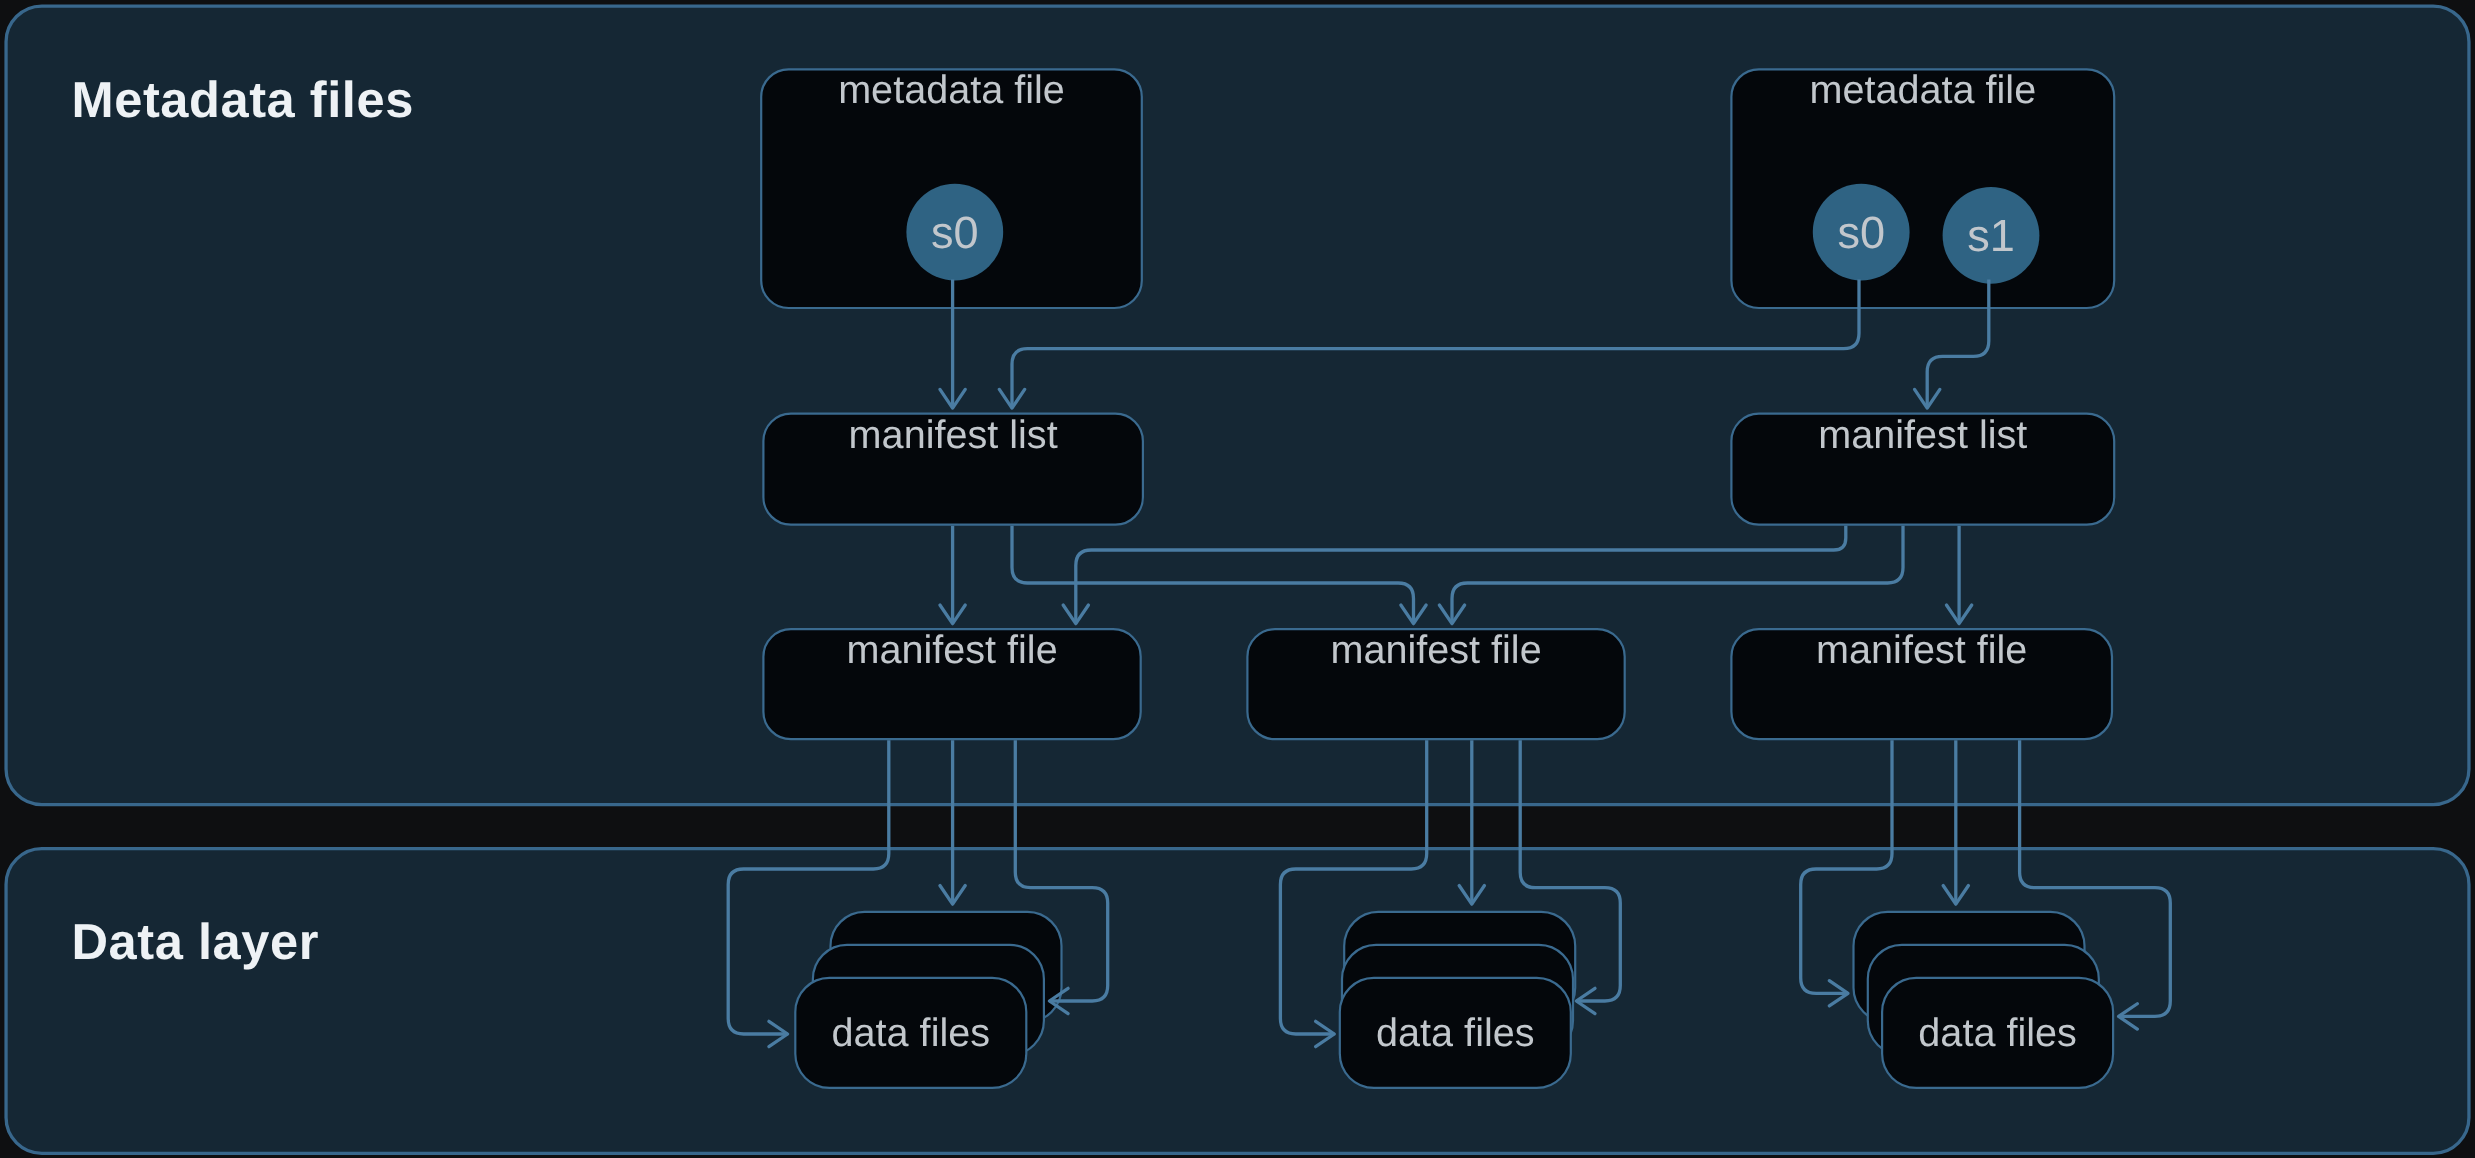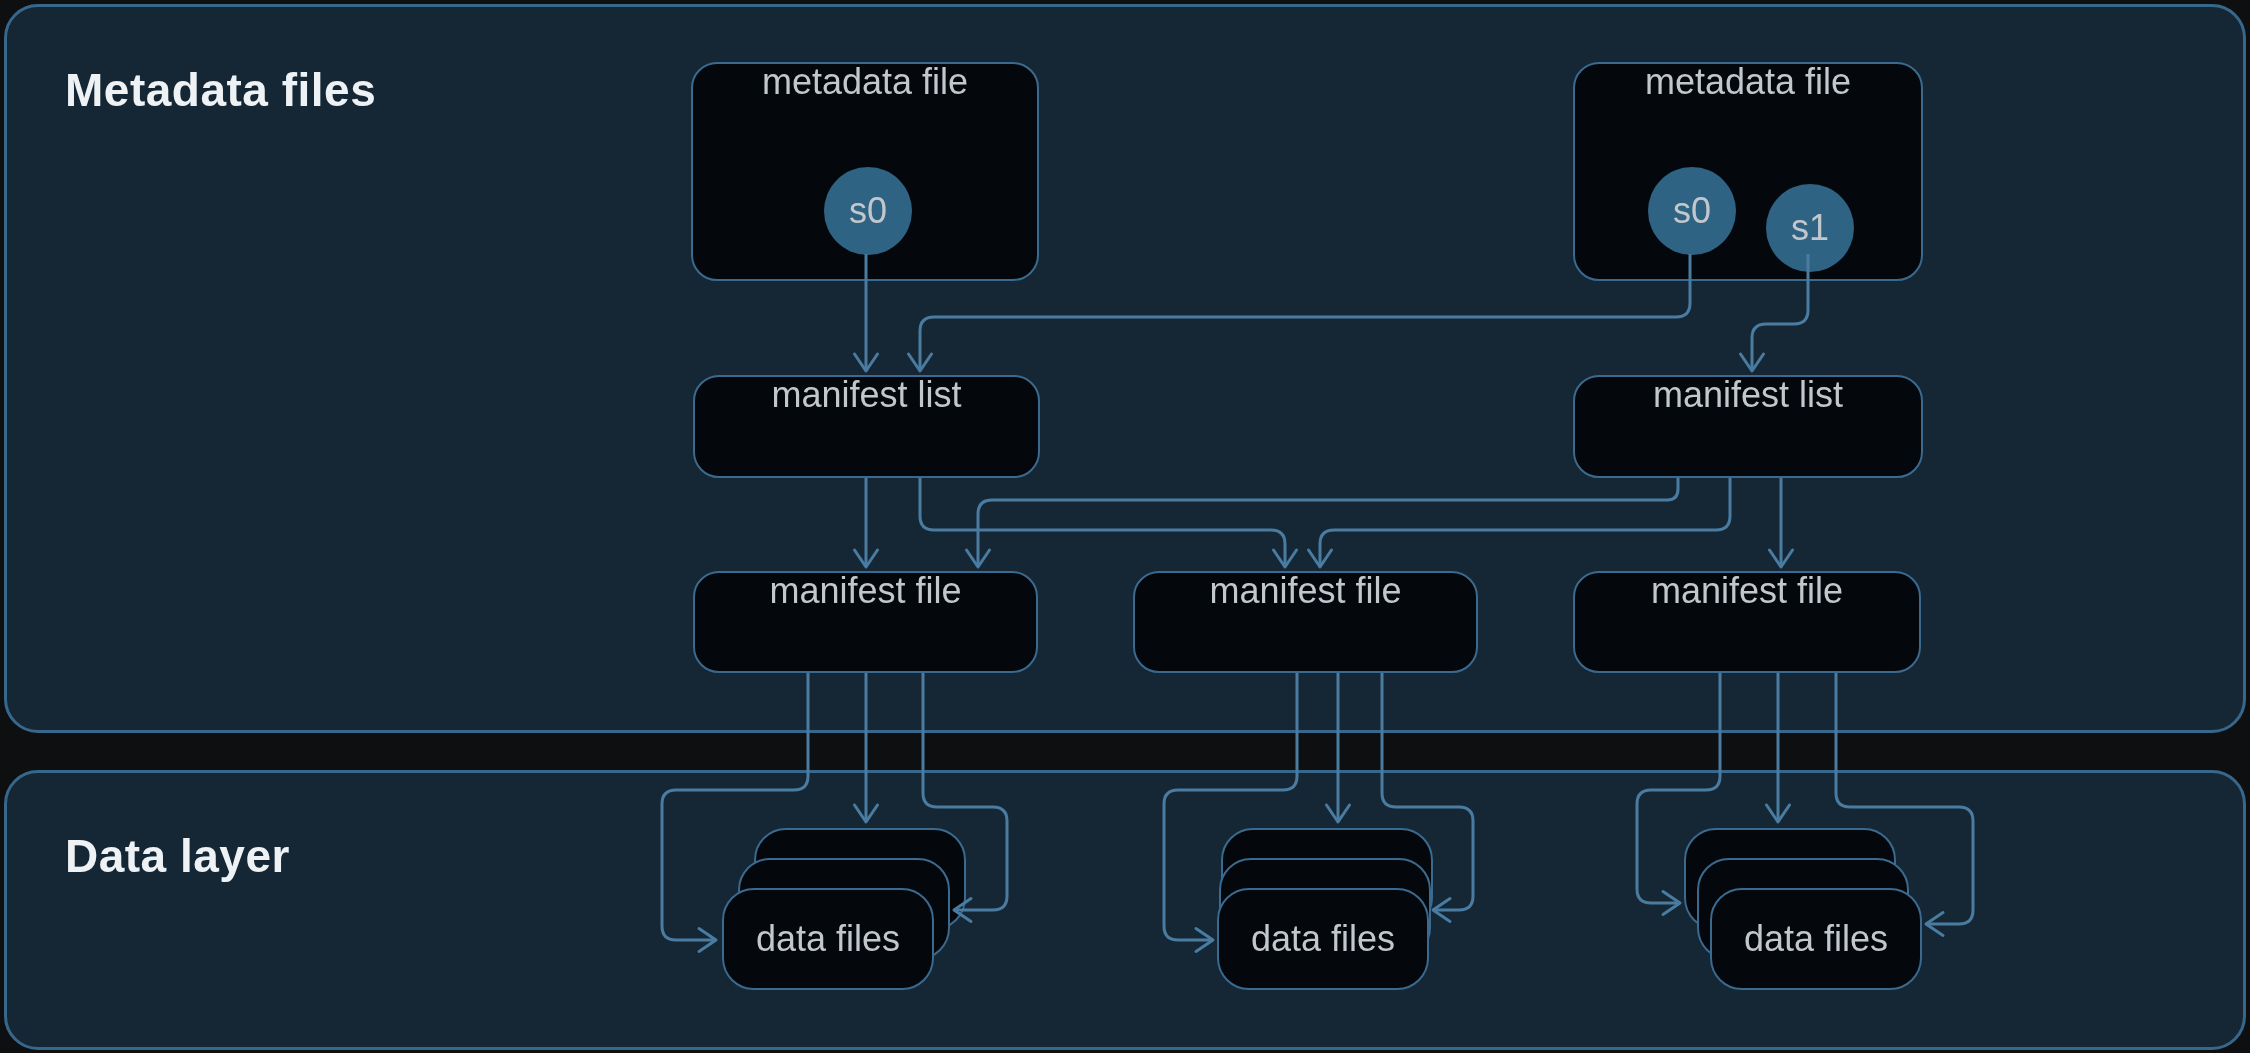--- a/index.html
+++ b/index.html
@@ -42,21 +42,21 @@
   }
   .node-label{
     font-size:36px;color:var(--node-text);white-space:nowrap;line-height:1;
   }
   .node.has-circles{align-items:flex-start;}
   .node.has-circles .node-label{}
   .snapshot-circle{
     position:absolute;width:88px;height:88px;border-radius:50%;
     background:var(--circle-fill);
     display:flex;align-items:center;justify-content:center;
-    font-size:36px;color:var(--node-text);line-height:1;
+    font-size:41px;color:var(--node-text);line-height:1;
   }
   .stack-box{
     position:absolute;box-sizing:border-box;
     background:var(--node-fill);
     border:2.5px solid var(--node-border);
     border-radius:32px;
     display:flex;align-items:center;justify-content:center;
     z-index:2;
   }
   #connectors{
@@ -78,21 +78,21 @@
   </section>
 
   <div id="nodes">
       <div class="node has-circles" style="left: 691px; top: 62px; width: 348px; height: 219px;">
         <span class="node-label">metadata file</span>
         <div class="snapshot-circle" style="left: 131px; top: 103px;">s0</div>
       </div>
       <div class="node has-circles" style="left: 1573px; top: 62px; width: 350px; height: 219px;">
         <span class="node-label">metadata file</span>
         <div class="snapshot-circle" style="left: 73px; top: 103px;">s0</div>
-        <div class="snapshot-circle" style="left: 191px; top: 120px; text-align: right;">s1</div>
+        <div class="snapshot-circle" style="left: 191px; top: 106px; text-align: right;">s1</div>
       </div>
       <div class="node" style="left: 693px; top: 375px; width: 347px; height: 103px;">
         <span class="node-label">manifest list</span>
       </div>
       <div class="node" style="left: 1573px; top: 375px; width: 350px; height: 103px;">
         <span class="node-label">manifest list</span>
       </div>
       <div class="node" style="left: 693px; top: 571px; width: 345px; height: 102px;">
         <span class="node-label">manifest file</span>
       </div>

